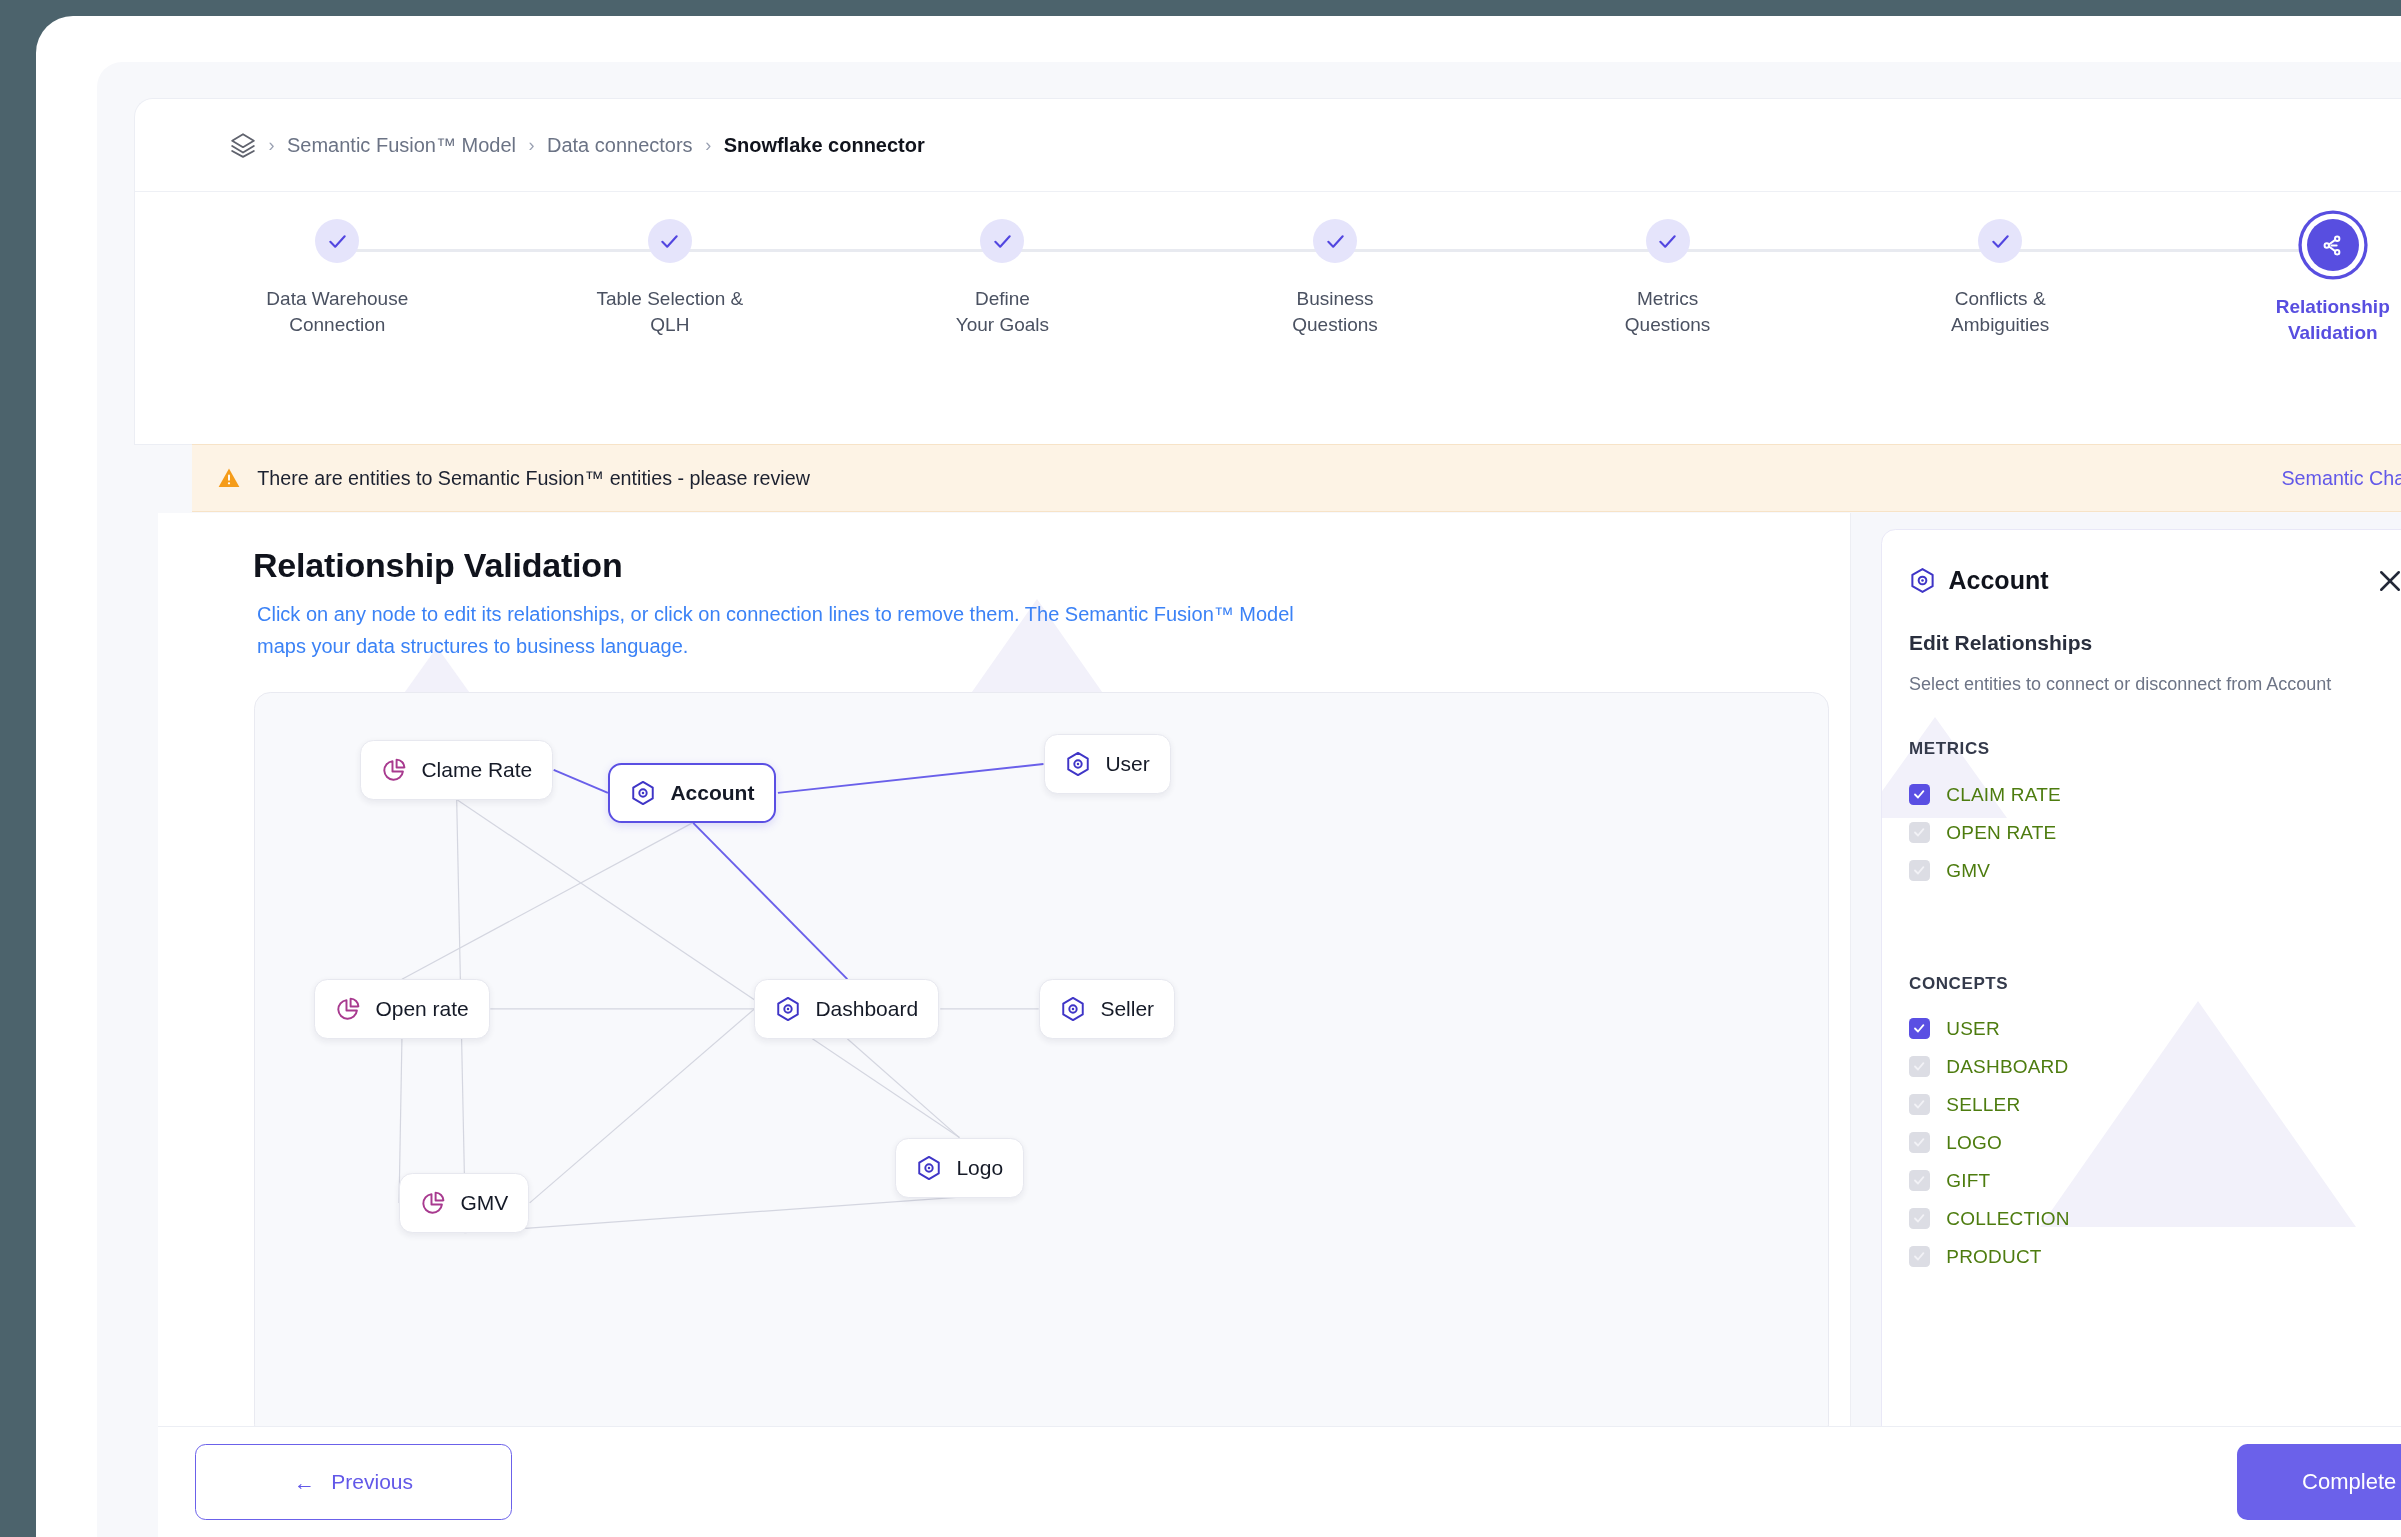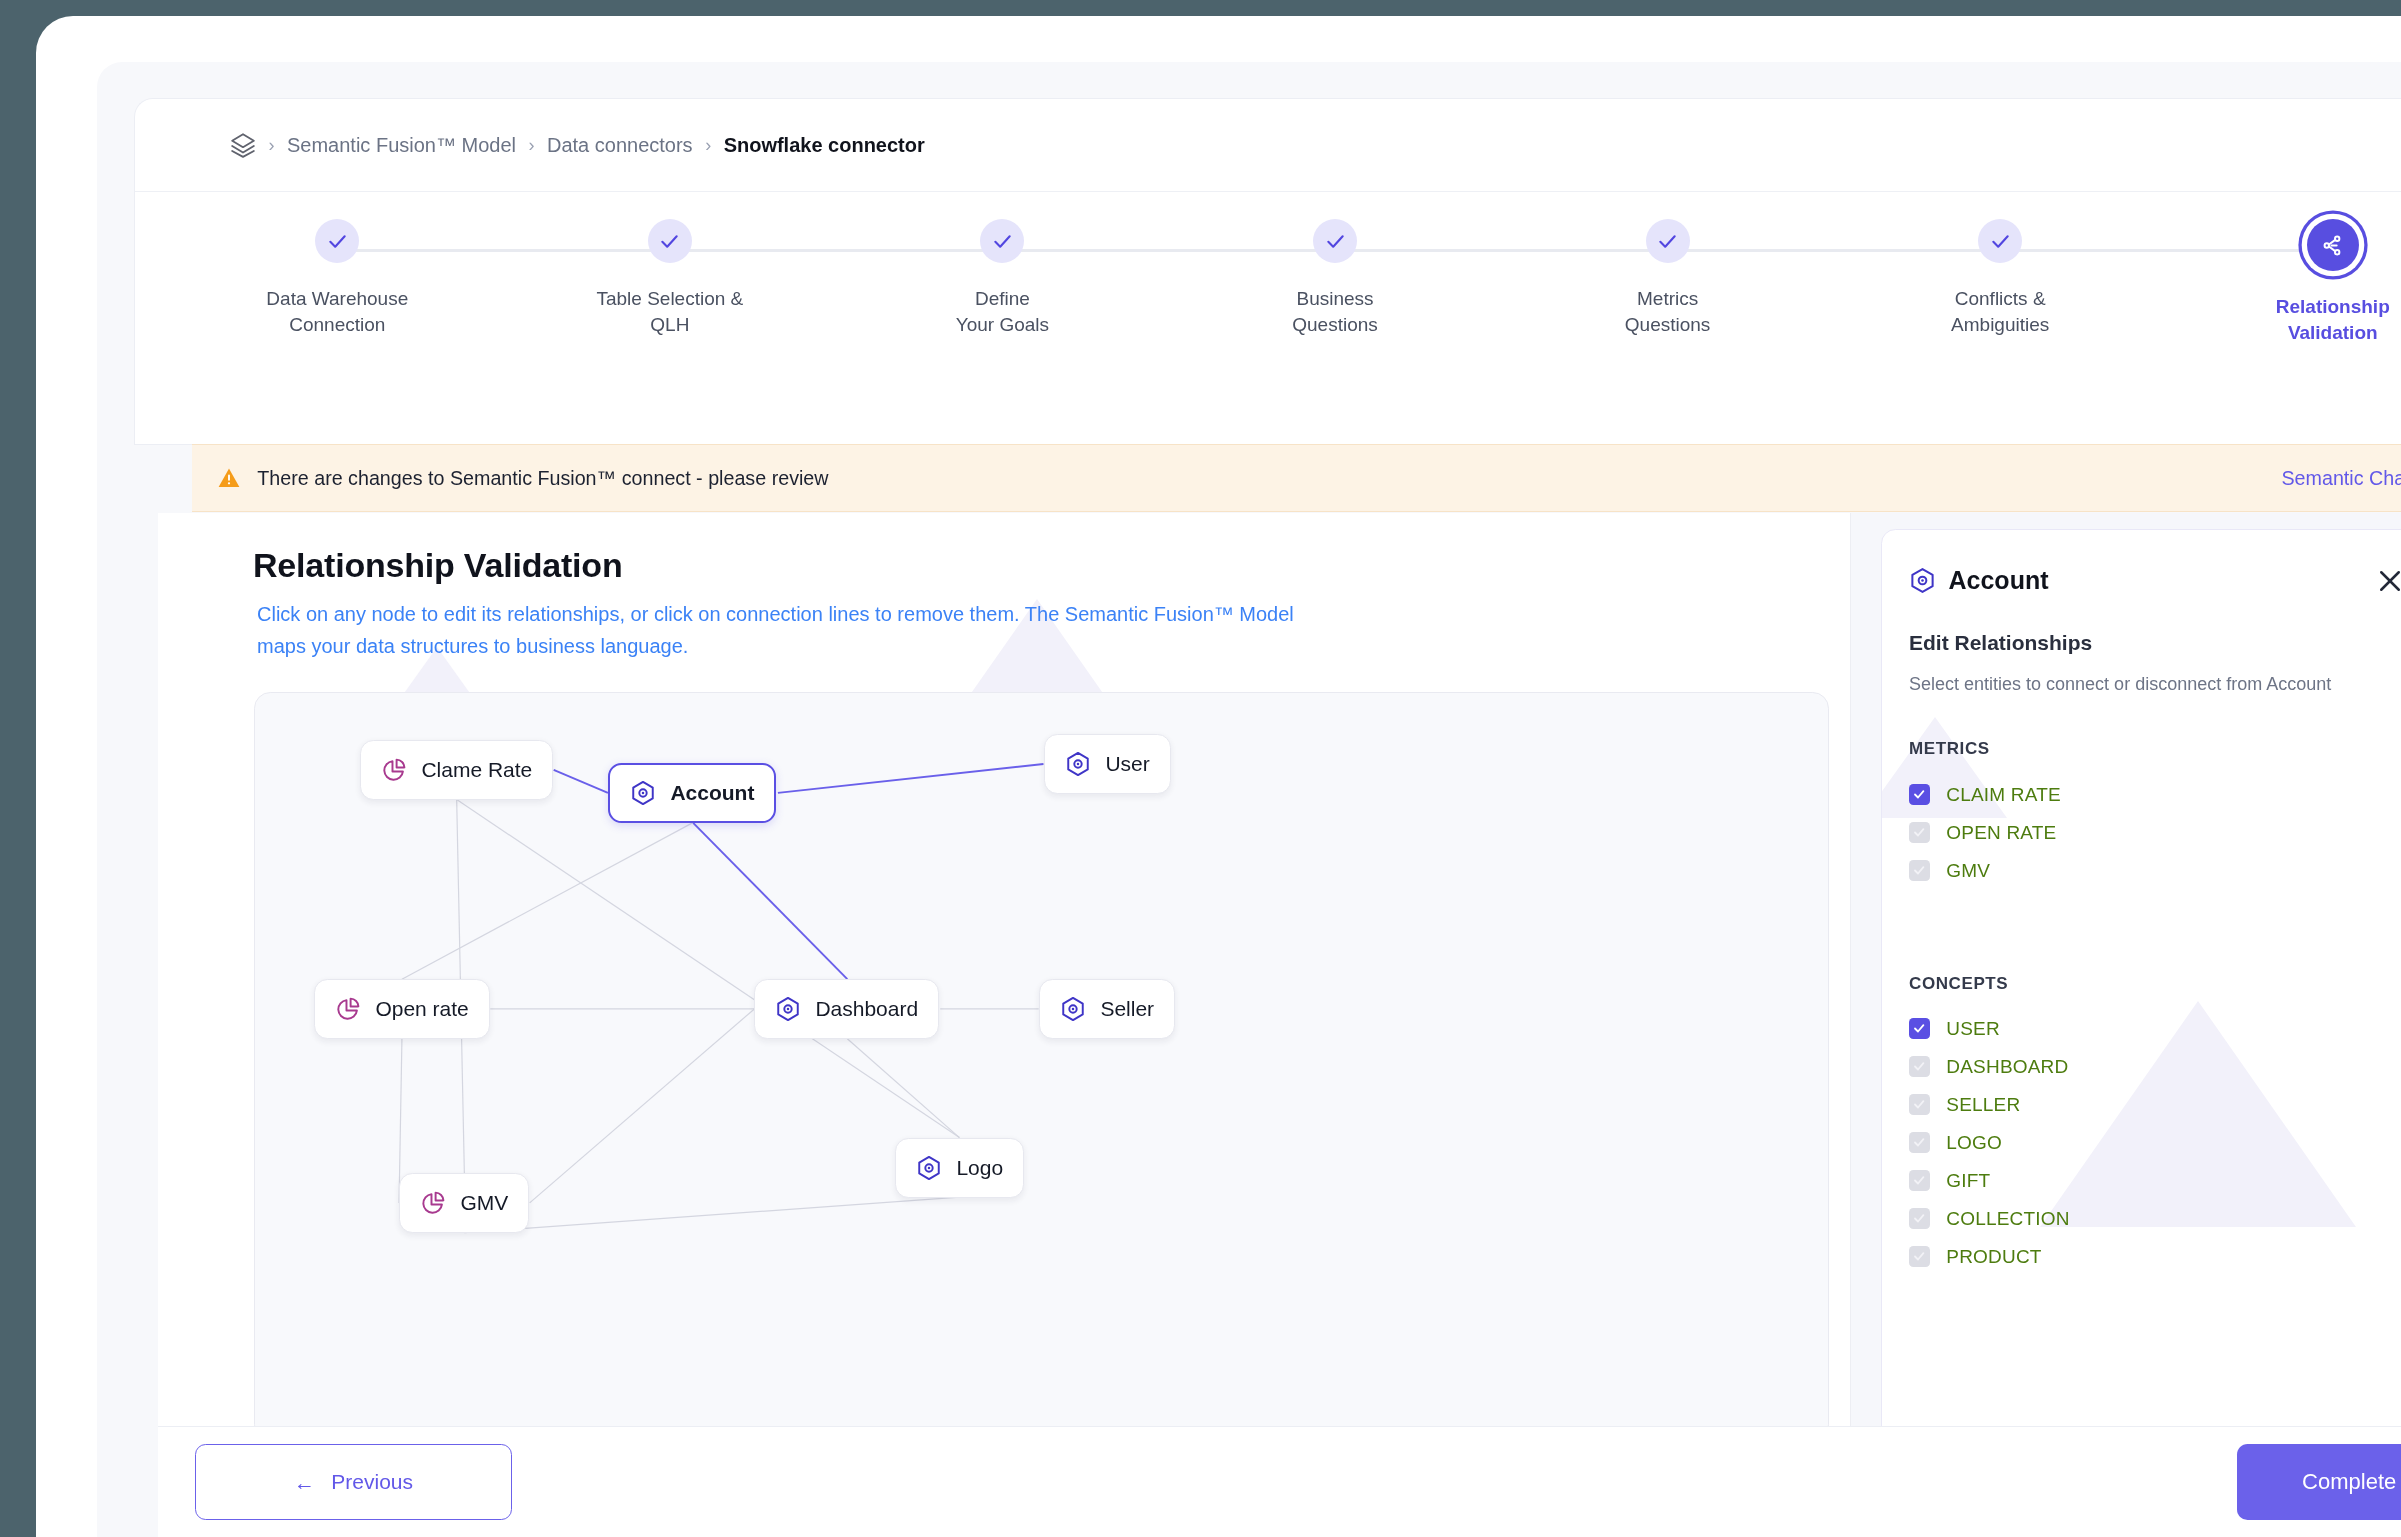--- a/index.html
+++ b/index.html
@@ -521,21 +521,21 @@
           </div>
         </div>
     </div>
 
     <div id="warning-banner">
       <svg id="warning-icon" viewBox="0 0 24 24">
         <path d="M12 2.6 22.4 21H1.6L12 2.6Z" fill="#f59c1a"></path>
         <rect x="11.05" y="8.4" width="1.9" height="6.3" rx="0.95" fill="#ffffff"></rect>
         <circle cx="12" cy="17.3" r="1.15" fill="#ffffff"></circle>
       </svg>
-      <span id="warning-text">There are changes to Semantic Fusion™ connect - please review</span>
+      <span id="warning-text">There are entities to Semantic Fusion™ entities - please review</span>
       <span id="warning-link">Semantic Change</span>
     </div>
 
     <div id="body-area">
 
       <div class="watermark" style="left:207px; top:134px; border-width:0 72px 101px 72px;"></div>
       <div class="watermark" style="left:788px; top:86px; border-width:0 91px 130px 91px;"></div>
       <div class="watermark" style="left:1085px; top:423px; border-width:0 82px 115px 82px;"></div>
       <div class="watermark" style="left:538px; top:788px; border-width:0 96px 134px 96px;"></div>
 

